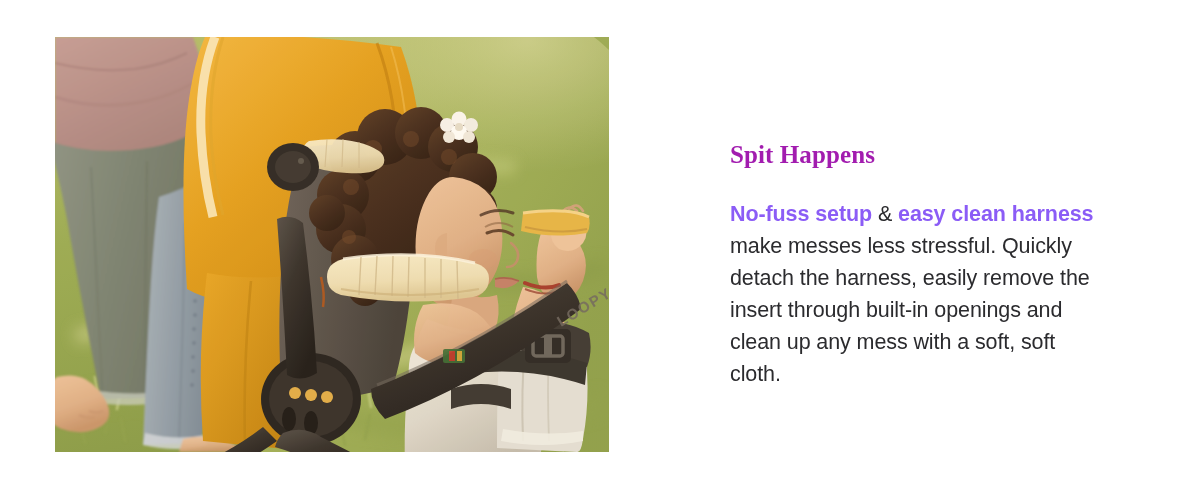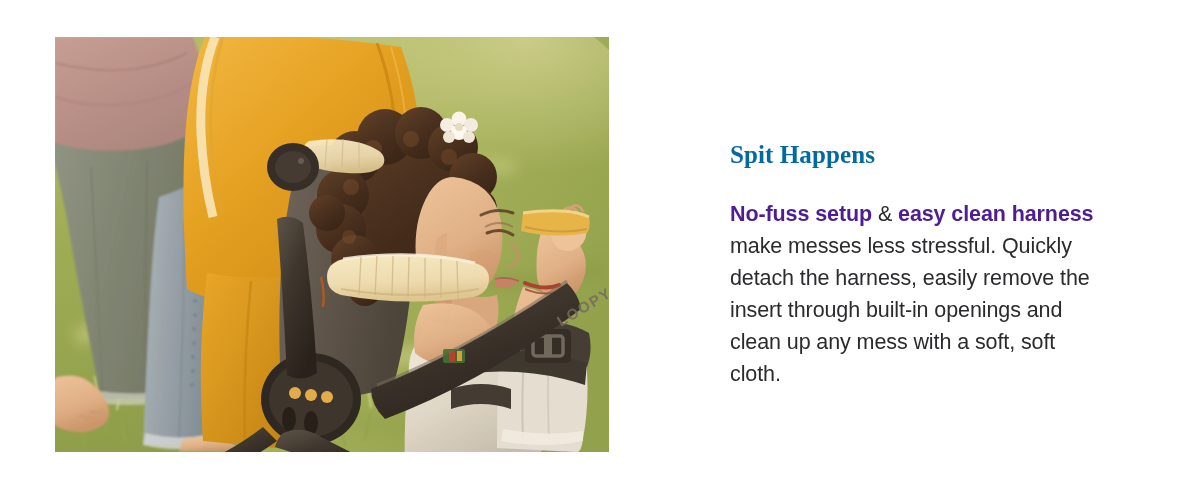--- a/index.html
+++ b/index.html
@@ -51,38 +51,38 @@
     left: 730px;
     top: 140px;
     width: 372px;
   }
 
   .heading {
     font-family: "Liberation Serif", serif;
     font-weight: bold;
     font-size: 25px;
     line-height: 30px;
-    color: #0369a1;
+    color: #a21caf;
     margin: 0 0 28px 0;
     letter-spacing: 0.1px;
   }
 
   .body-copy {
     font-family: "Liberation Sans", sans-serif;
     font-size: 21.5px;
     line-height: 32px;
     color: #2b2b2e;
     margin: 0;
     font-weight: 400;
     letter-spacing: -0.1px;
   }
 
   .body-copy .em {
     font-weight: bold;
-    color: #4c1d95;
+    color: #8b5cf6;
   }
 </style>
 </head>
 <body>
 
 <div class="page">
 
   <div class="media-col">
     <div class="photo">
       <svg viewBox="0 0 554 415" preserveAspectRatio="xMidYMid slice">

